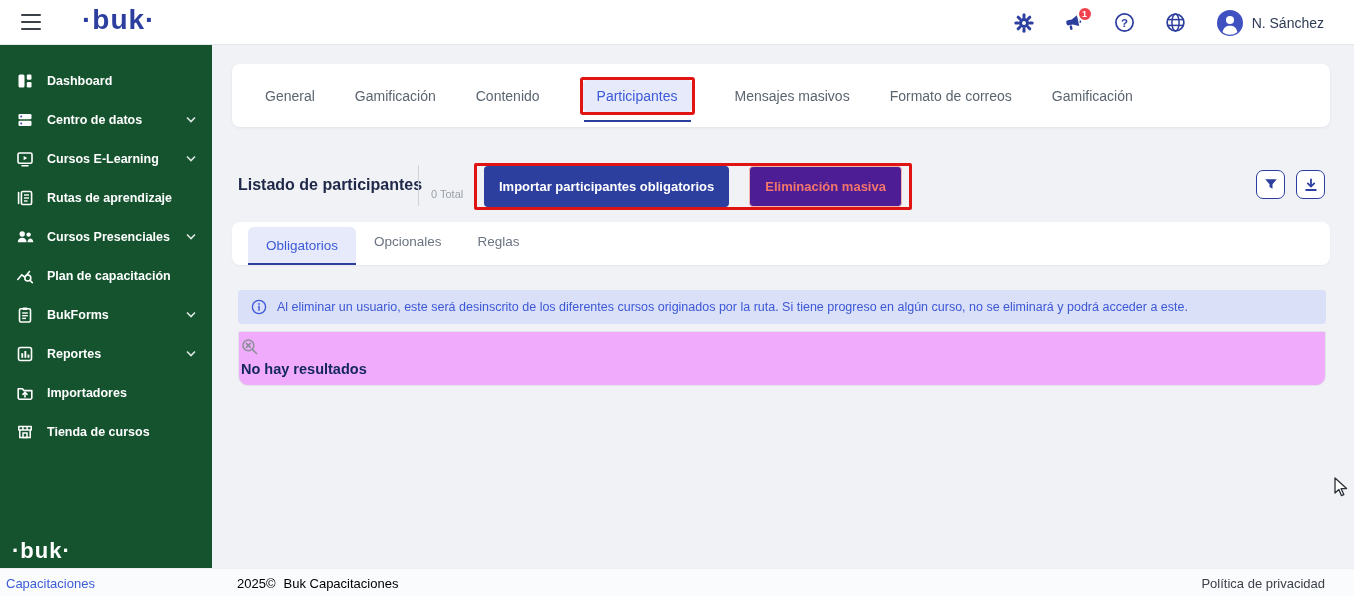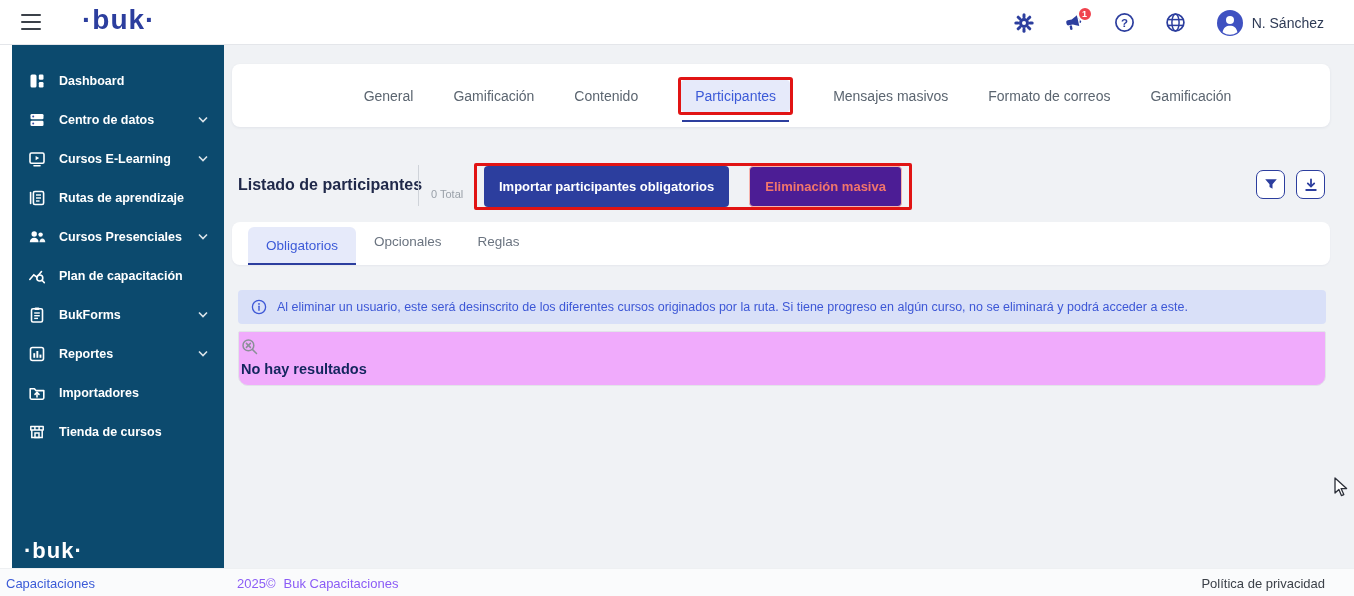--- a/index.html
+++ b/index.html
@@ -18,42 +18,42 @@
   .topbar-right { position:absolute; right:30px; top:0; height:45px; display:flex;
                   align-items:center; gap:30px; }
   .tb-icon { display:flex; align-items:center; justify-content:center; cursor:pointer; position:relative; }
   .notif-badge { position:absolute; top:-8px; right:-9px; min-width:16px; height:16px; background:#f0424d;
                  border:2px solid #fff; border-radius:50%; color:#fff; font-size:9px; font-weight:700;
                  display:flex; align-items:center; justify-content:center; }
   .user-chip { display:flex; align-items:center; gap:8px; cursor:pointer; }
   .user-name { font-size:14px; color:#2e3a55; }
 
   
-  .sidebar { position:absolute; top:45px; left:12px; width:212px; height:523px; background:#0c4a6e; z-index:5; }
+  .sidebar { position:absolute; top:45px; left:0; width:212px; height:523px; background:#14532d; z-index:5; }
   .side-nav { padding-top:16px; }
   .side-item { display:flex; align-items:center; gap:13px; height:39px; padding:0 16px;
                color:#fff; font-size:12.5px; font-weight:700; cursor:pointer; }
   .side-item .chev { margin-left:auto; opacity:.85; display:flex; }
   .side-icon { width:18px; height:18px; flex:0 0 18px; display:flex; }
   .sidebar-logo { position:absolute; bottom:4px; left:12px; color:#fff; font-size:22px;
                   font-weight:700; letter-spacing:1px; }
 
   
   .footerbar { position:absolute; top:568px; left:0; width:1354px; height:28px; background:#fafbfc;
                border-top:1px solid #eef0f2; z-index:7; font-size:13px; }
   .f-app { position:absolute; left:6px; top:7px; color:#3b5bd7; cursor:pointer; }
-  .f-copy { position:absolute; left:237px; top:7px; color:#8b5cf6; display:flex; gap:8px; }
+  .f-copy { position:absolute; left:237px; top:7px; color:#000000; display:flex; gap:8px; }
   .f-privacy { position:absolute; right:29px; top:7px; color:#3c4149; cursor:pointer; }
 
   
   .main-bg { position:absolute; top:45px; left:212px; width:1142px; height:523px; background:#f0f2f5; }
 
   .tabs-card { position:absolute; left:232px; top:64px; width:1098px; height:63px; background:#fff;
                border-radius:8px; box-shadow:0 1px 3px rgba(30,40,90,.07);
-               display:flex; align-items:center; padding-left:33px; gap:40px; z-index:2;justify-content:center; }
+               display:flex; align-items:center; padding-left:33px; gap:40px; z-index:2; }
   .tab { font-size:14px; color:#5b6570; cursor:pointer; white-space:nowrap; }
   .tab-active-wrap { position:relative; display:flex; }
   .anno-box { border:3px solid #e11414; border-radius:3px; display:inline-flex; }
   .tab-pill { background:#e6eafa; color:#3c5ad8; font-size:14px; padding:8px 14px;
               border-radius:4px; cursor:pointer; white-space:nowrap; }
   .tab-underline { position:absolute; left:4px; right:4px; bottom:-7px; height:2px; background:#2c3e9e; }
 
   .page-title { position:absolute; left:238px; top:176px; font-size:16px; font-weight:700; color:#20294a; }
   .v-divider { position:absolute; left:418px; top:165px; width:1px; height:41px; background:#cfd3d9; }
   .total-badge { position:absolute; left:431px; top:180px; font-size:11px; color:#9aa1a9;margin-top:8px; }

